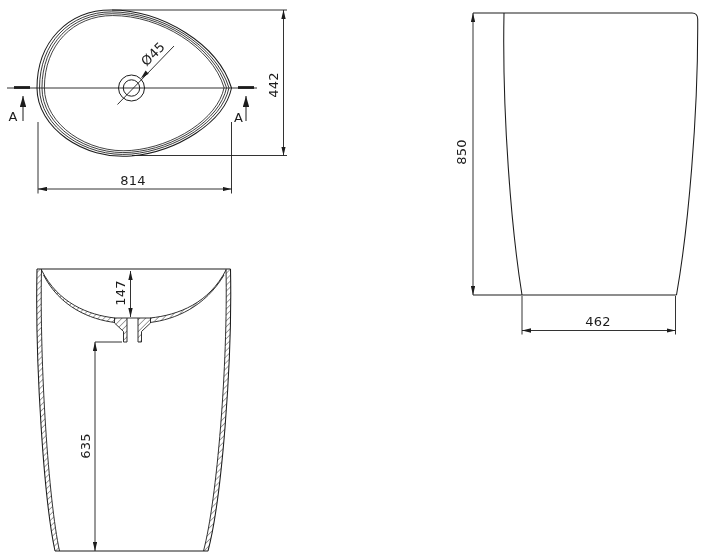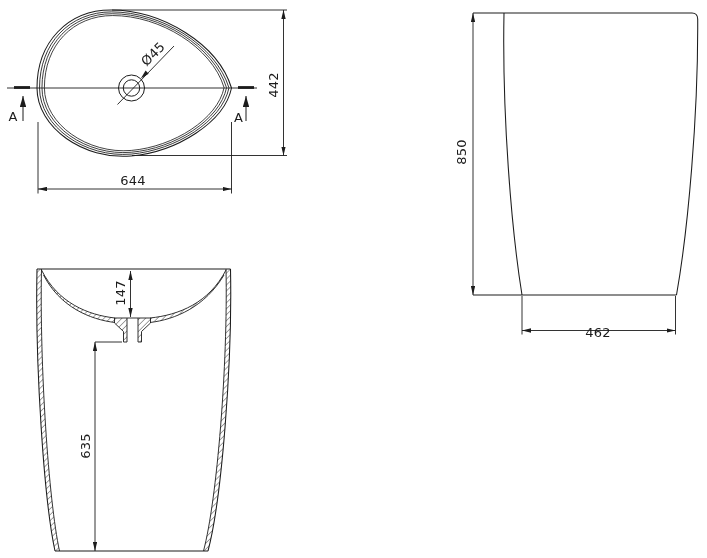--- a/index.html
+++ b/index.html
@@ -138,27 +138,27 @@
         <line x1="675.5" y1="296" x2="675.5" y2="334.5"></line>
         <line x1="522" y1="330.5" x2="675.5" y2="330.5" marker-start="url(#arr)" marker-end="url(#arr)"></line>
       </g>
     </g>
   </svg>
 
   <span class="dim rot45" style="left:152.5px;top:54px;">Ø45</span>
 
   <span class="dim rot90" style="left:272.5px;top:85px;">442</span>
 
-  <span class="dim" style="left:133px;top:180px;">644</span>
+  <span class="dim" style="left:133px;top:180px;">814</span>
 
   <span class="dim" style="left:13px;top:116px;">A</span>
 
   <span class="dim" style="left:238.5px;top:117px;">A</span>
 
   <span class="dim rot90" style="left:120px;top:292.5px;">147</span>
 
   <span class="dim rot90" style="left:85px;top:446px;">635</span>
 
   <span class="dim rot90" style="left:460.5px;top:152px;">850</span>
 
-  <span class="dim" style="left:598px;top:332px;">462</span>
+  <span class="dim" style="left:598px;top:321px;">462</span>
 
 </div>
 
 </body></html>

